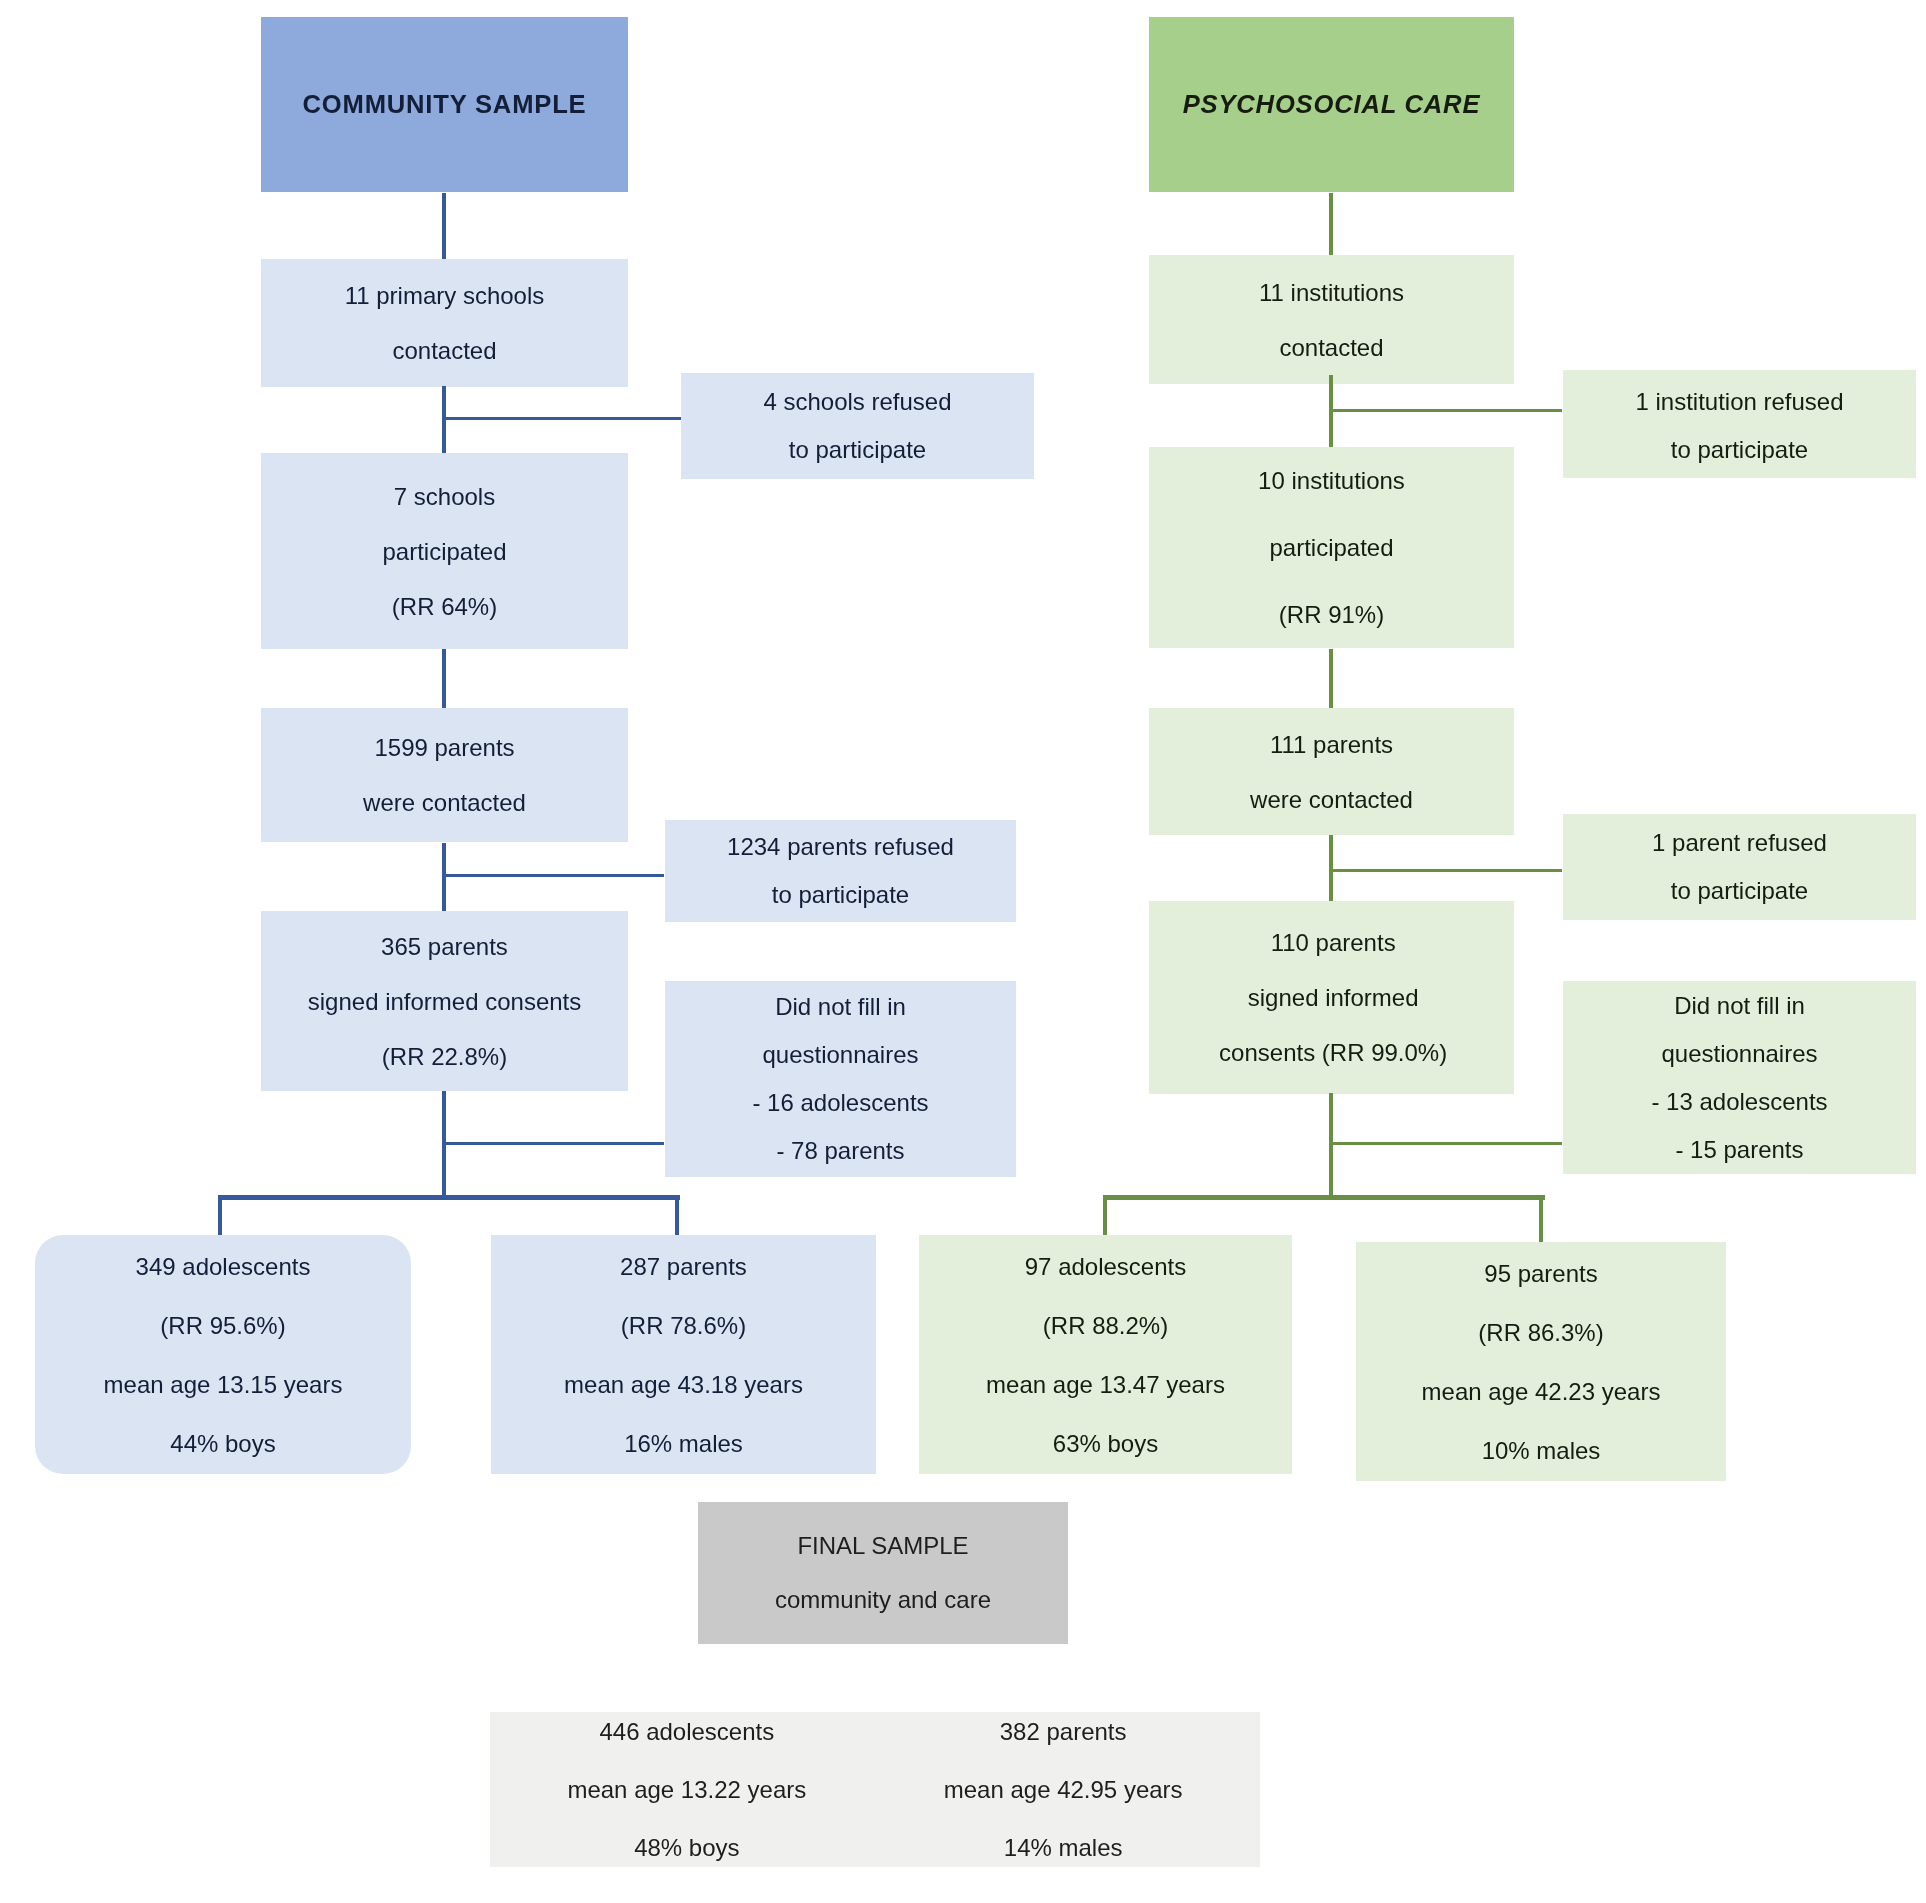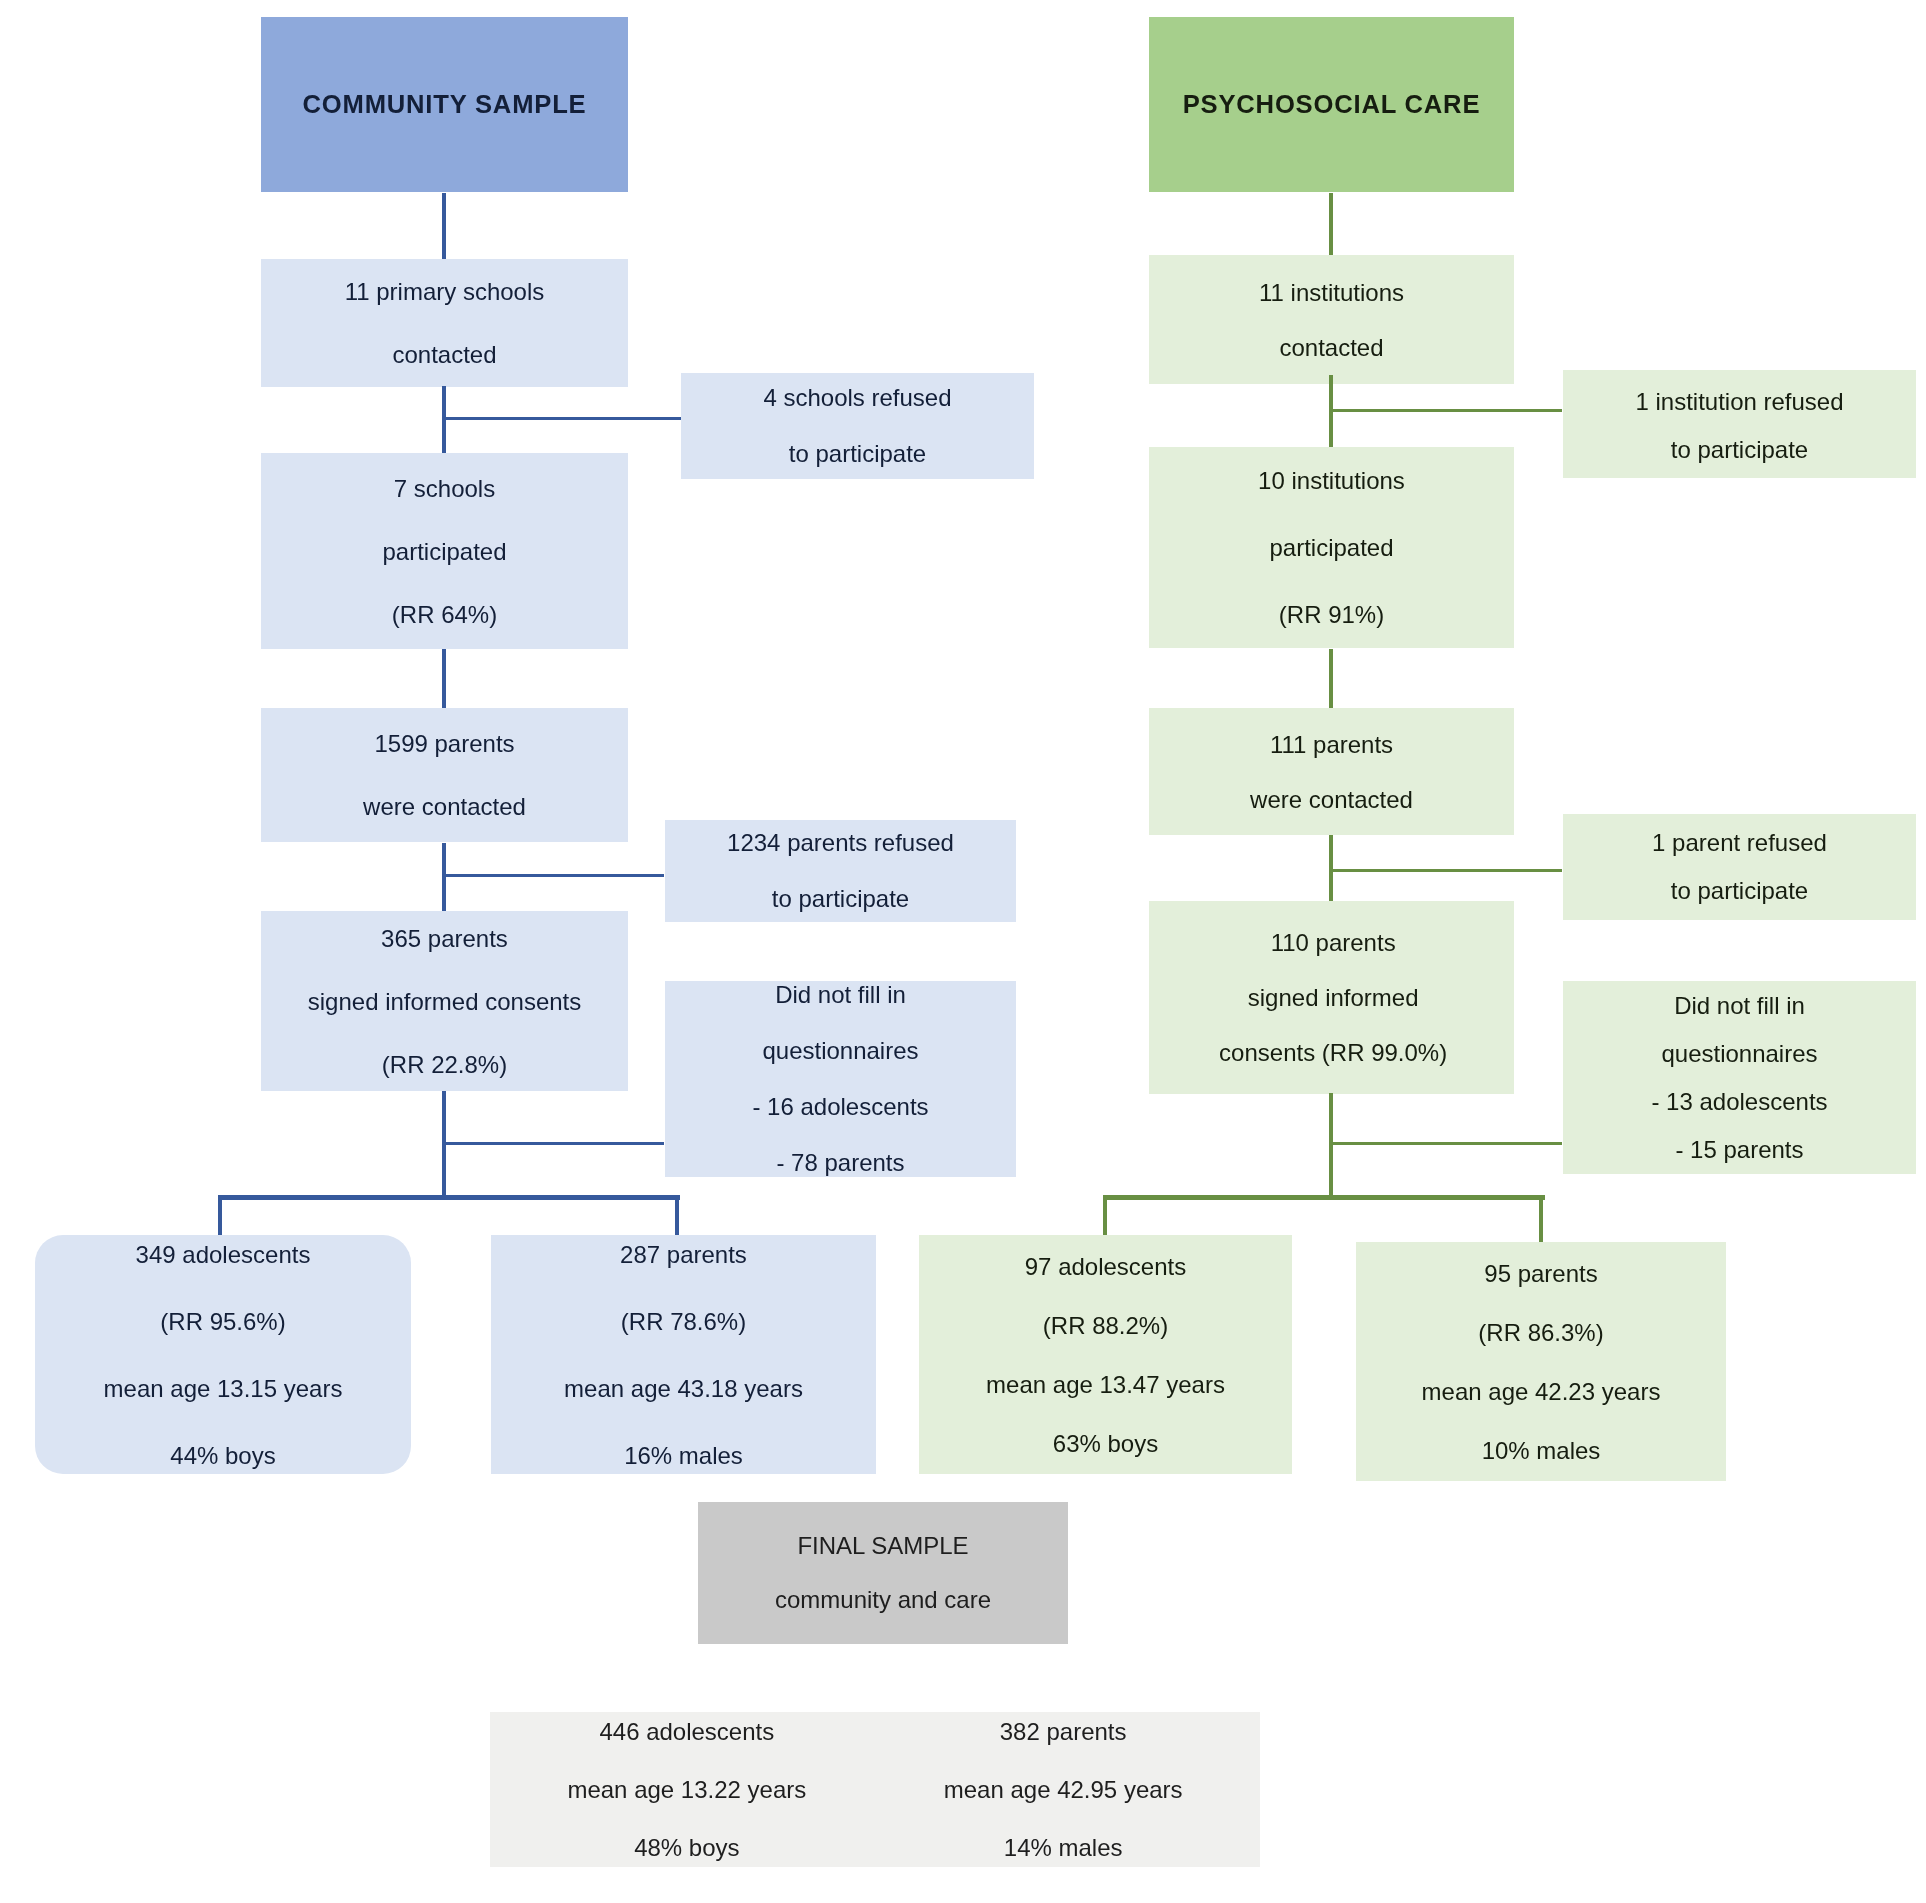--- a/index.html
+++ b/index.html
@@ -17,22 +17,22 @@
     position:absolute; display:flex; flex-direction:column;
     justify-content:center; align-items:center; text-align:center;
     box-sizing:border-box; padding:4.4px 8.7px;
   }
   .ln{line-height:55px; white-space:nowrap;}
   .leaf .ln{line-height:59px;}
   .side .ln{line-height:48px;}
   .sum .ln{line-height:58px;}
   .final .ln{line-height:54px;}
   .blue-h{background:var(--blue-header); color:var(--blue-text); font-weight:600; font-size:25.6px; letter-spacing:0.8px;}
-  .green-h{background:var(--green-header); color:var(--green-text); font-weight:600; font-size:25.6px; letter-spacing:0.8px;}
-  .blue-b{background:var(--blue-box); color:var(--blue-text);gap:8px;}
+  .green-h{background:var(--green-header); color:var(--green-text); font-weight:600; font-size:25.6px; letter-spacing:0.8px;font-style:italic;}
+  .blue-b{background:var(--blue-box); color:var(--blue-text);}
   .green-b{background:var(--green-box); color:var(--green-text);}
   .final{background:var(--gray-header); color:var(--neutral-text);text-align:right;}
   .summary{background:var(--gray-box); color:var(--neutral-text); flex-direction:row; align-items:center;}
   .sumcol{flex:1 1 50%; text-align:center;}
   .vline,.hline,.tbar,.stub{position:absolute;}
   .bl{background:var(--blue-line);}
   .gl{background:var(--green-line);}
 </style>
 </head>
 <body>

